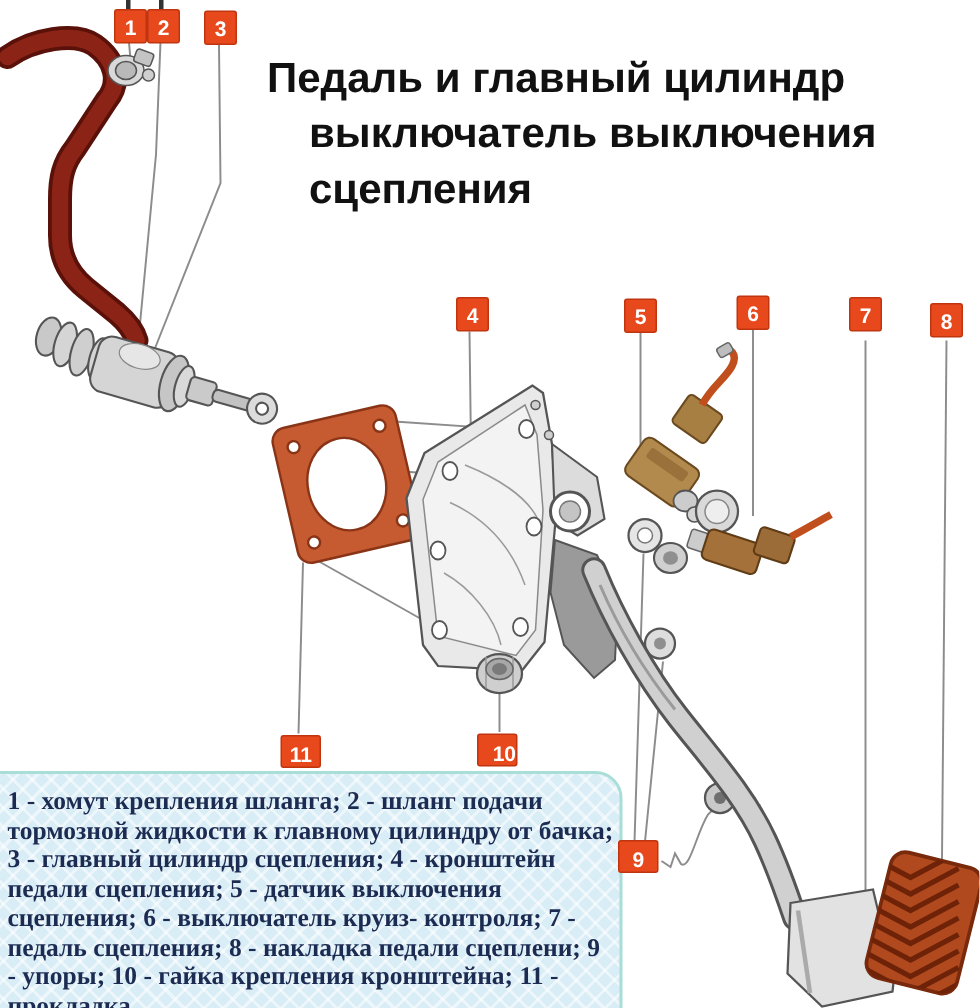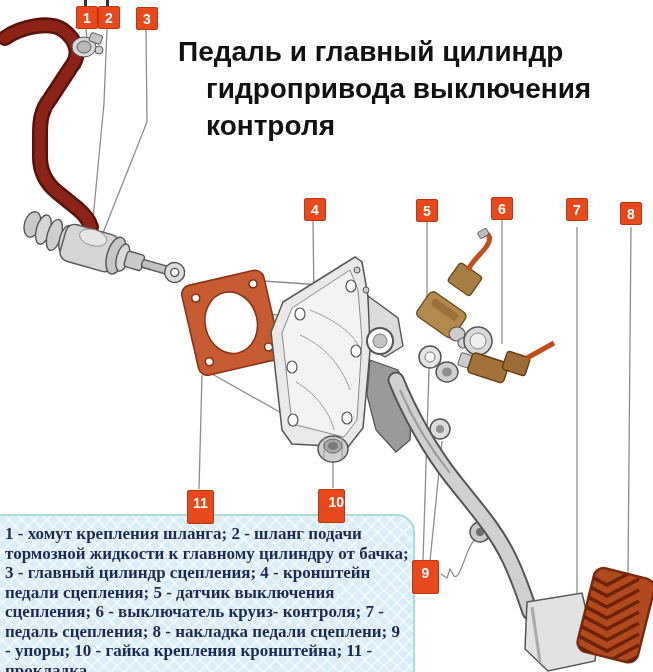--- a/index.html
+++ b/index.html
@@ -13,21 +13,21 @@
     font-family:"Liberation Sans",sans-serif;font-weight:bold;
     font-size:28px;line-height:37px;color:#111;
     text-indent:-28px;
   }
   .callout{
     position:absolute;width:22px;height:23px;
     background:#e8491c;border:1px solid #c03510;border-radius:2px;
     color:#fff;font-weight:bold;font-size:14px;line-height:23px;
     text-align:center;box-sizing:border-box;z-index:5;
   }
-  .callout.wide{width:27px;height:34px;line-height:25px;}
+  .callout.wide{width:27px;height:22px;line-height:25px;}
   .caption{
     position:absolute;left:-3px;top:514px;width:418px;height:165px;
     box-sizing:border-box;
     background-color:#d9edf6;
     background-image:
       repeating-linear-gradient(45deg, rgba(255,255,255,.5) 0 2px, transparent 2px 9px),
       repeating-linear-gradient(-45deg, rgba(255,255,255,.5) 0 2px, transparent 2px 9px);
     border:2px solid #a9ded8;border-radius:0 18px 0 0;
     z-index:3;
   }
@@ -200,21 +200,21 @@
       <ellipse cx="333" cy="449" rx="15" ry="13" fill="#cfcfcf" stroke="#555" stroke-width="1.5"></ellipse>
       <path d="M324,438 L324,459 M342,438 L342,459" stroke="#999" stroke-width="1" fill="none"></path>
       <ellipse cx="333" cy="446" rx="9" ry="7" fill="#a8a8a8" stroke="#666" stroke-width="1"></ellipse>
       <ellipse cx="333" cy="446" rx="5" ry="4" fill="#7a7a7a"></ellipse>
     </g>
   </svg>
 
   <div class="tick" style="left:84px;"></div>
   <div class="tick" style="left:106px;"></div>
 
-  <div class="title">Педаль и главный цилиндр гидропривода выключения контроля</div>
+  <div class="title">Педаль и главный цилиндр выключатель выключения сцепления</div>
 
   <div class="callout" style="left:76px;top:6px;">1</div>
   <div class="callout" style="left:98px;top:6px;">2</div>
   <div class="callout" style="left:136px;top:7px;">3</div>
   <div class="callout" style="left:304px;top:198px;">4</div>
   <div class="callout" style="left:416px;top:199px;">5</div>
   <div class="callout" style="left:491px;top:197px;">6</div>
   <div class="callout" style="left:566px;top:198px;">7</div>
   <div class="callout" style="left:620px;top:202px;">8</div>
   <div class="callout wide" style="left:412px;top:560px;">9</div>

